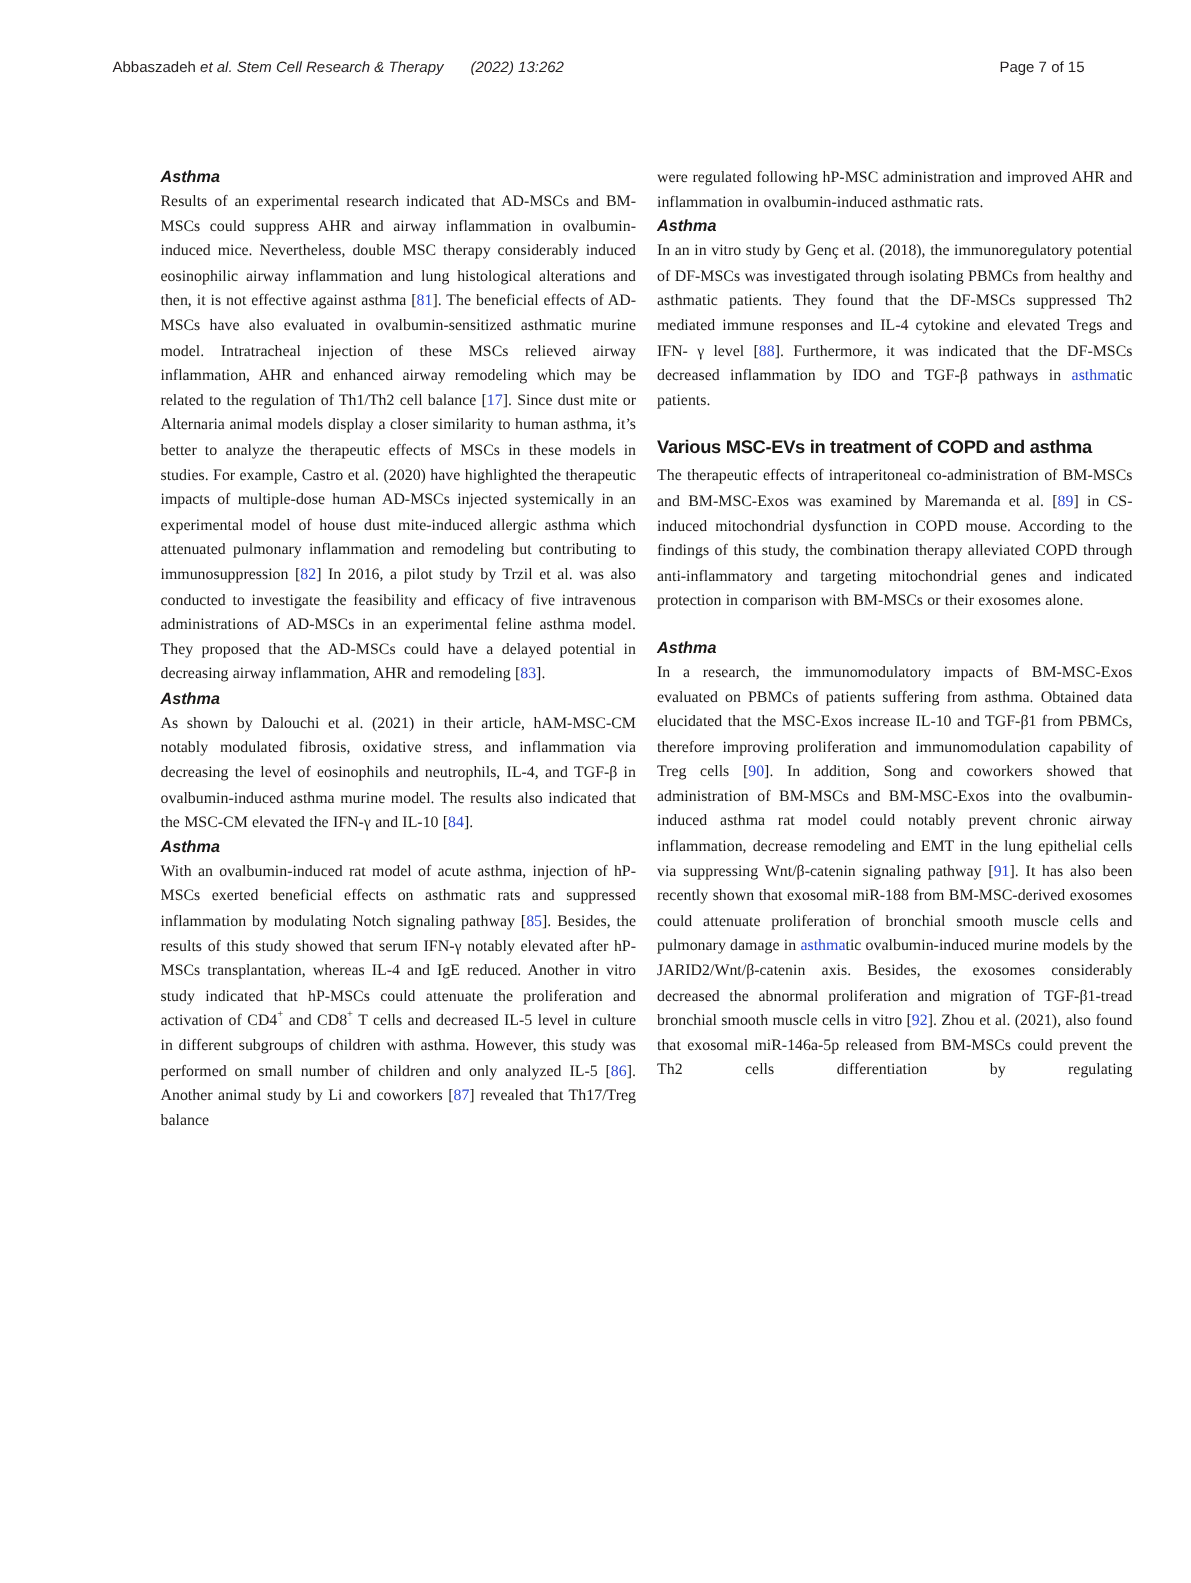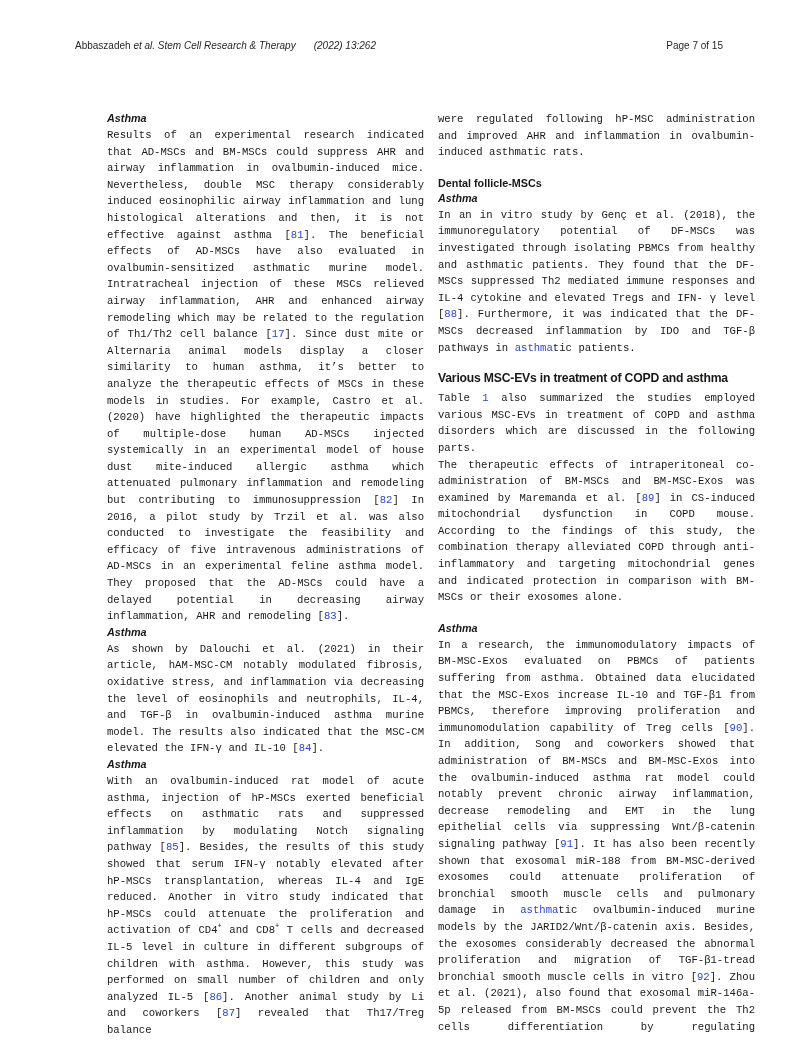--- a/index.html
+++ b/index.html
@@ -24,21 +24,20 @@
   .columns {
     position:absolute; top:111px; left:75px; width:648px;
     display:flex; gap:14px;margin-left:32px;
   }
   .col { width:317px; }
   .col p {
     margin:0;
     font-size:10.6px; line-height:16.6px;
     text-align:justify;
     word-spacing:0.2px;
-    font-family:Liberation Mono, monospace;
   }
   .col p.cont-break { text-align-last:justify; }
   .group-heading {
     font-family:"Liberation Sans","DejaVu Sans",sans-serif;
     font-weight:700; font-size:10.8px; line-height:14px;
     margin:15px 0 1px 0;
   }
   .run-heading {
     font-family:"Liberation Sans","DejaVu Sans",sans-serif;
     font-weight:700; font-style:italic; font-size:10.8px; line-height:14px;
@@ -76,26 +75,24 @@
       <h3 class="run-heading">Asthma</h3>
       <p><span>As shown by Dalouchi et al. (2021) in their article, hAM-MSC-CM notably modulated fibrosis, oxidative stress, and inflammation via decreasing the level of eosinophils and neutrophils, IL-4, and TGF-β in ovalbumin-induced asthma murine model. The results also indicated that the MSC-CM elevated the IFN-γ and IL-10 [</span><span class="link">84</span><span>].</span></p>
 
       <h3 class="run-heading">Asthma</h3>
       <p class="cont-break"><span>With an ovalbumin-induced rat model of acute asthma, injection of hP-MSCs exerted beneficial effects on asthmatic rats and suppressed inflammation by modulating Notch signaling pathway [</span><span class="link">85</span><span>]. Besides, the results of this study showed that serum IFN-γ notably elevated after hP-MSCs transplantation, whereas IL-4 and IgE reduced. Another in vitro study indicated that hP-MSCs could attenuate the proliferation and activation of CD4</span><sup>+</sup><span> and CD8</span><sup>+</sup><span> T cells and decreased IL-5 level in culture in different subgroups of children with asthma. However, this study was performed on small number of children and only analyzed IL-5 [</span><span class="link">86</span><span>]. Another animal study by Li and coworkers [</span><span class="link">87</span><span>] revealed that Th17/Treg balance</span></p>
     </section>
 
     <section class="col">
       <p><span>were regulated following hP-MSC administration and improved AHR and inflammation in ovalbumin-induced asthmatic rats.</span></p>
 
-      <h2 class="group-heading">Dental follicle-MSCs</h2>
       <h3 class="run-heading">Asthma</h3>
       <p><span>In an in vitro study by Genç et al. (2018), the immunoregulatory potential of DF-MSCs was investigated through isolating PBMCs from healthy and asthmatic patients. They found that the DF-MSCs suppressed Th2 mediated immune responses and IL-4 cytokine and elevated Tregs and IFN- γ level [</span><span class="link">88</span><span>]. Furthermore, it was indicated that the DF-MSCs decreased inflammation by IDO and TGF-β pathways in </span><span class="link">asthma</span><span>tic patients.</span></p>
 
       <h1 class="section-heading">Various MSC-EVs in treatment of COPD and asthma</h1>
-      <p><span>Table </span><span class="link">1</span><span> also summarized the studies employed various MSC-EVs in treatment of COPD and asthma disorders which are discussed in the following parts.</span></p>
 
       <p><span>The therapeutic effects of intraperitoneal co-administration of BM-MSCs and BM-MSC-Exos was examined by Maremanda et al. [</span><span class="link">89</span><span>] in CS-induced mitochondrial dysfunction in COPD mouse. According to the findings of this study, the combination therapy alleviated COPD through anti-inflammatory and targeting mitochondrial genes and indicated protection in comparison with BM-MSCs or their exosomes alone.</span></p>
 
       <h3 class="run-heading standalone">Asthma</h3>
       <p class="cont-break"><span>In a research, the immunomodulatory impacts of BM-MSC-Exos evaluated on PBMCs of patients suffering from asthma. Obtained data elucidated that the MSC-Exos increase IL-10 and TGF-β1 from PBMCs, therefore improving proliferation and immunomodulation capability of Treg cells [</span><span class="link">90</span><span>]. In addition, Song and coworkers showed that administration of BM-MSCs and BM-MSC-Exos into the ovalbumin-induced asthma rat model could notably prevent chronic airway inflammation, decrease remodeling and EMT in the lung epithelial cells via suppressing Wnt/β-catenin signaling pathway [</span><span class="link">91</span><span>]. It has also been recently shown that exosomal miR-188 from BM-MSC-derived exosomes could attenuate proliferation of bronchial smooth muscle cells and pulmonary damage in </span><span class="link">asthma</span><span>tic ovalbumin-induced murine models by the JARID2/Wnt/β-catenin axis. Besides, the exosomes considerably decreased the abnormal proliferation and migration of TGF-β1-tread bronchial smooth muscle cells in vitro [</span><span class="link">92</span><span>]. Zhou et al. (2021), also found that exosomal miR-146a-5p released from BM-MSCs could prevent the Th2 cells differentiation by regulating</span></p>
     </section>
 
   </main>
 </div>
 

